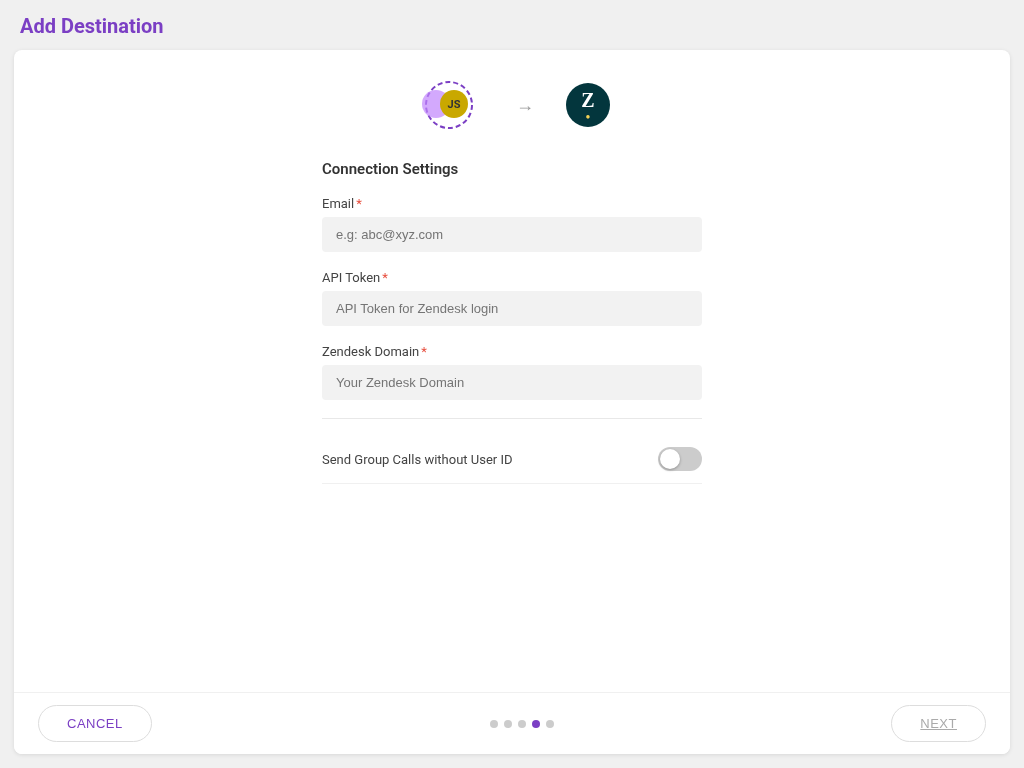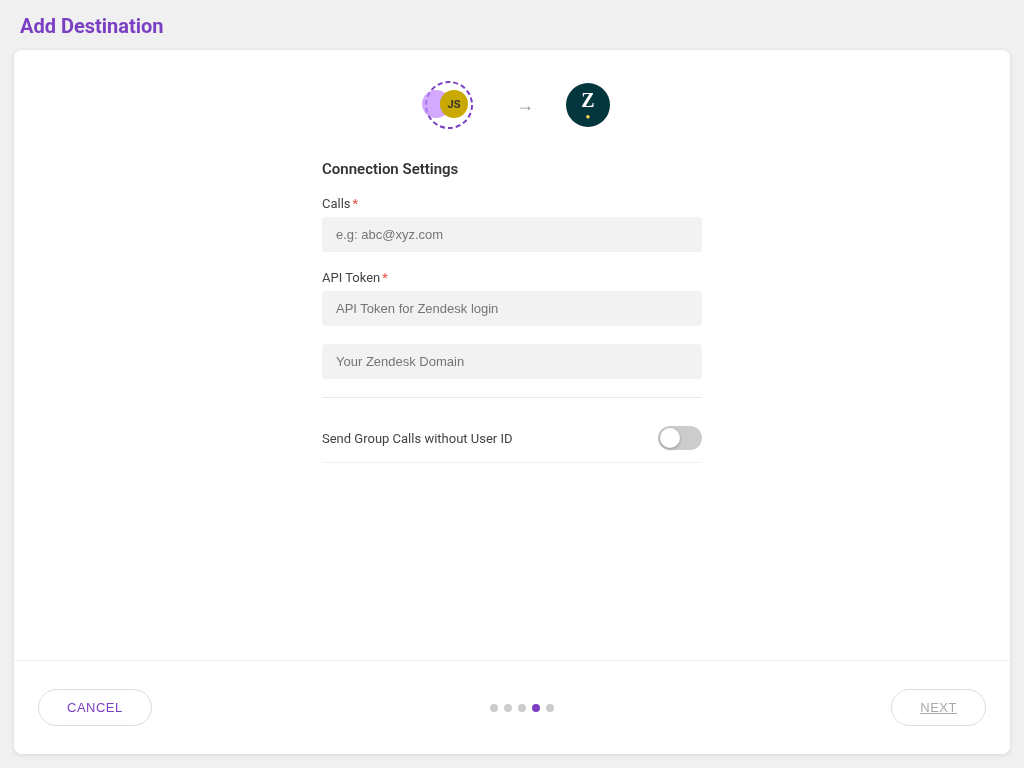--- a/index.html
+++ b/index.html
@@ -146,21 +146,21 @@
       top: 2px;
       left: 2px;
       box-shadow: 0 1px 3px rgba(0,0,0,0.3);
       transition: left 0.2s;
     }
     
     .card-footer {
       display: flex;
       align-items: center;
       justify-content: space-between;
-      padding: 28px 24px;
+      padding: 12px 24px;
       border-top: 1px solid #f0f0f0;
       background: #fff;
       border-radius: 0 0 8px 8px;
     }
     .btn-cancel {
       background: white;
       border: 1px solid #ddd;
       border-radius: 20px;
       padding: 10px 28px;
       font-size: 13px;
@@ -227,33 +227,36 @@
           <span class="zendesk-dot">●</span>
         </div>
       </div>
     </div>
 
     <div class="form-section">
       <div class="section-title">Connection Settings</div>
 
       <div class="form-group">
         <label class="form-label">
-          <span>Calls</span><span class="required">*</span>
+          <span>Email</span><span class="required">*</span>
         </label>
         <input class="form-input" type="text" placeholder="e.g: abc@xyz.com" style="">
       </div>
 
       <div class="form-group">
         <label class="form-label">
           <span>API Token</span><span class="required">*</span>
         </label>
         <input class="form-input" type="text" placeholder="API Token for Zendesk login" style="">
       </div>
 
       <div class="form-group">
+        <label class="form-label">
+          <span>Zendesk Domain</span><span class="required">*</span>
+        </label>
         <input class="form-input" type="text" placeholder="Your Zendesk Domain" style="">
       </div>
 
       <hr class="divider">
 
       <div id="toggle-container">
           <div class="toggle-row">
       <span class="toggle-label">Send Group Calls without User ID</span>
       <div class="toggle"></div>
     </div>

